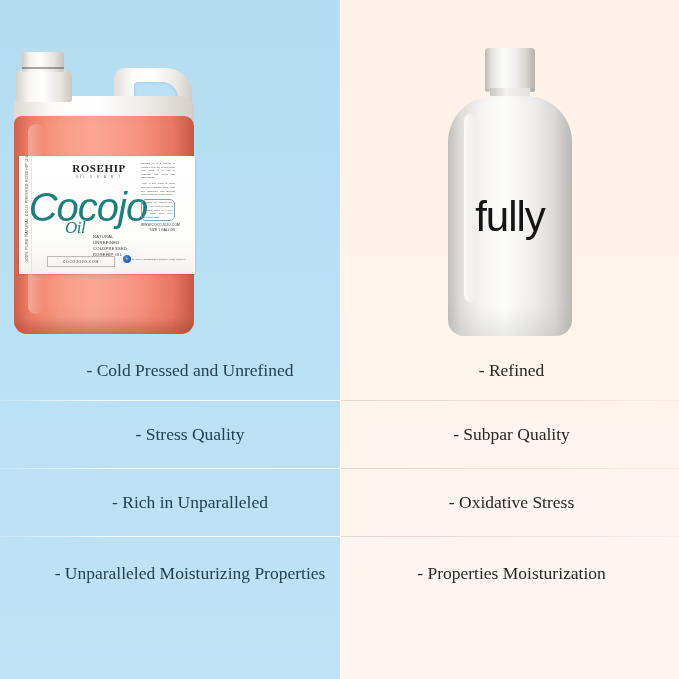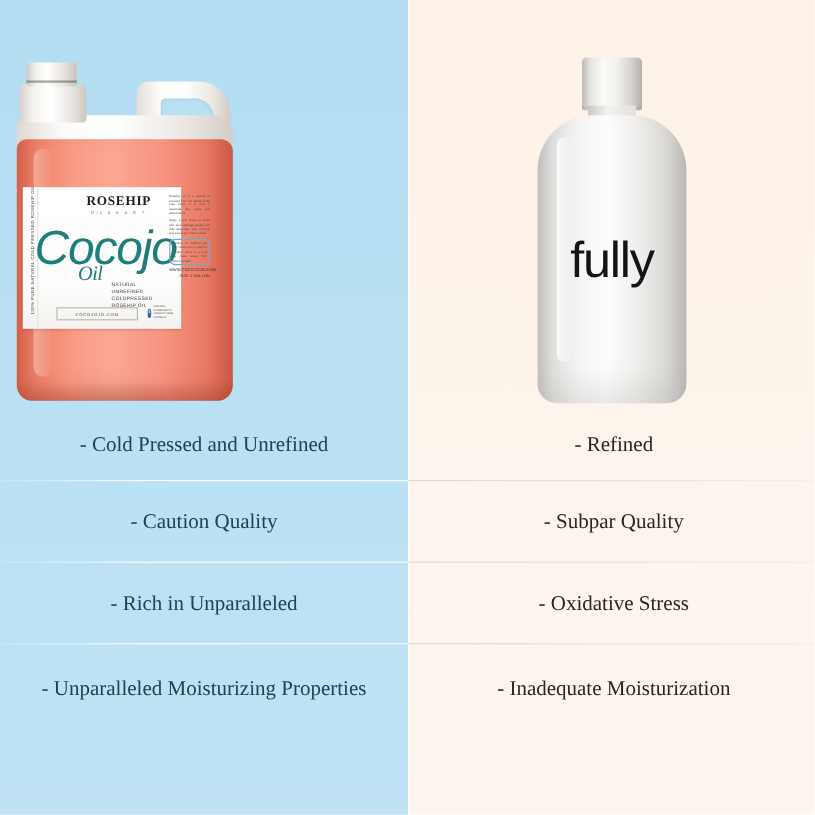--- a/index.html
+++ b/index.html
@@ -41,21 +41,21 @@
     background:linear-gradient(90deg,#d9664f 0%,#ef8068 9%,#f89b85 26%,#fba794 44%,#f79482 68%,#e87962 88%,#cf5c47 100%);
     border-radius:8px 10px 13px 13px;
     box-shadow:inset 0 -10px 18px rgba(150,55,40,.22);}
   .jug-gloss{position:absolute;left:14px;top:72px;width:16px;height:190px;
     background:linear-gradient(90deg,rgba(255,255,255,.34),rgba(255,255,255,0));
     border-radius:8px;}
   .jug-base-shade{position:absolute;left:0;bottom:0;width:180px;height:16px;
     background:linear-gradient(180deg,rgba(160,60,45,0),rgba(150,52,38,.28));border-radius:0 0 13px 13px;}
 
   
-  .label{position:absolute;left:5px;top:104px;width:132px;height:118px;
+  .label{position:absolute;left:5px;top:104px;width:176px;height:118px;
     background:linear-gradient(180deg,#ffffff 0%,#fdfdfc 70%,#f4f2ef 100%);
     box-shadow:0 1px 2px rgba(120,50,38,.25);}
   .label-side{position:absolute;left:0;top:0;width:12px;height:118px;
     border-right:1px solid #e8e5e1;}
   .label-side span{position:absolute;left:-44px;top:52px;width:104px;
     transform:rotate(-90deg);font-size:3.6px;letter-spacing:.4px;
     color:#4a4744;white-space:nowrap;text-align:center;
     font-family:"Liberation Sans",sans-serif;}
   .label-head{position:absolute;left:40px;top:6px;width:80px;text-align:center;}
   .brandline{font-family:"Liberation Serif",serif;font-size:11px;
@@ -105,21 +105,21 @@
     box-shadow:inset 0 -14px 22px rgba(150,148,145,.20);}
   .b-gloss{position:absolute;left:16px;top:66px;width:13px;height:188px;
     background:linear-gradient(90deg,rgba(255,255,255,.85),rgba(255,255,255,0));
     border-radius:10px;}
   .b-text{position:absolute;left:0;top:148px;width:124px;text-align:center;
     font-family:"Liberation Sans",sans-serif;font-size:42px;color:#141414;
     letter-spacing:-1px;line-height:42px;}
 
   
   .rows{position:relative;}
-  .row-l{width:340px;}
+  .row-l{width:340px;margin-left:20px;}
   .row-r{width:343px;}
   .rowtext{font-family:"Liberation Serif",serif;font-size:17.5px;line-height:23px;}
   .txt-l{color:#24414f;}
   .txt-r{color:#2a2723;}
   .sep-l{height:1px;background:linear-gradient(90deg,rgba(255,255,255,.15),rgba(255,255,255,.9) 35%,rgba(255,255,255,.85));}
   .sep-r{height:1px;background:linear-gradient(90deg,rgba(190,175,160,.42),rgba(205,190,175,.30) 70%,rgba(215,200,185,.12));}
   .cell{display:flex;align-items:center;justify-content:center;box-sizing:border-box;padding:0 14px;}
 </style>
 </head>
 <body>
@@ -174,21 +174,21 @@
         </div>
       </div>
     </div>
 
     <div class="rows">
       <div class="cell row-l" style="height:60px">
         <span class="rowtext txt-l">- Cold Pressed and Unrefined</span>
       </div>
       <div class="sep-l"></div>
       <div class="cell row-l" style="height:67px">
-        <span class="rowtext txt-l">- Caution Quality</span>
+        <span class="rowtext txt-l">- Stress Quality</span>
       </div>
       <div class="sep-l"></div>
       <div class="cell row-l" style="height:67px">
         <span class="rowtext txt-l">- Rich in Unparalleled</span>
       </div>
       <div class="sep-l"></div>
       <div class="cell row-l" style="height:72px">
         <span class="rowtext txt-l">- Unparalleled Moisturizing Properties</span>
       </div>
     </div>
@@ -213,19 +213,19 @@
       <div class="sep-r"></div>
       <div class="cell row-r" style="height:67px">
         <span class="rowtext txt-r">- Subpar Quality</span>
       </div>
       <div class="sep-r"></div>
       <div class="cell row-r" style="height:67px">
         <span class="rowtext txt-r">- Oxidative Stress</span>
       </div>
       <div class="sep-r"></div>
       <div class="cell row-r" style="height:72px">
-        <span class="rowtext txt-r">- Inadequate Moisturization</span>
+        <span class="rowtext txt-r">- Properties Moisturization</span>
       </div>
     </div>
   </div>
 
   <div class="divider"></div>
 </div>
 
 </body></html>

